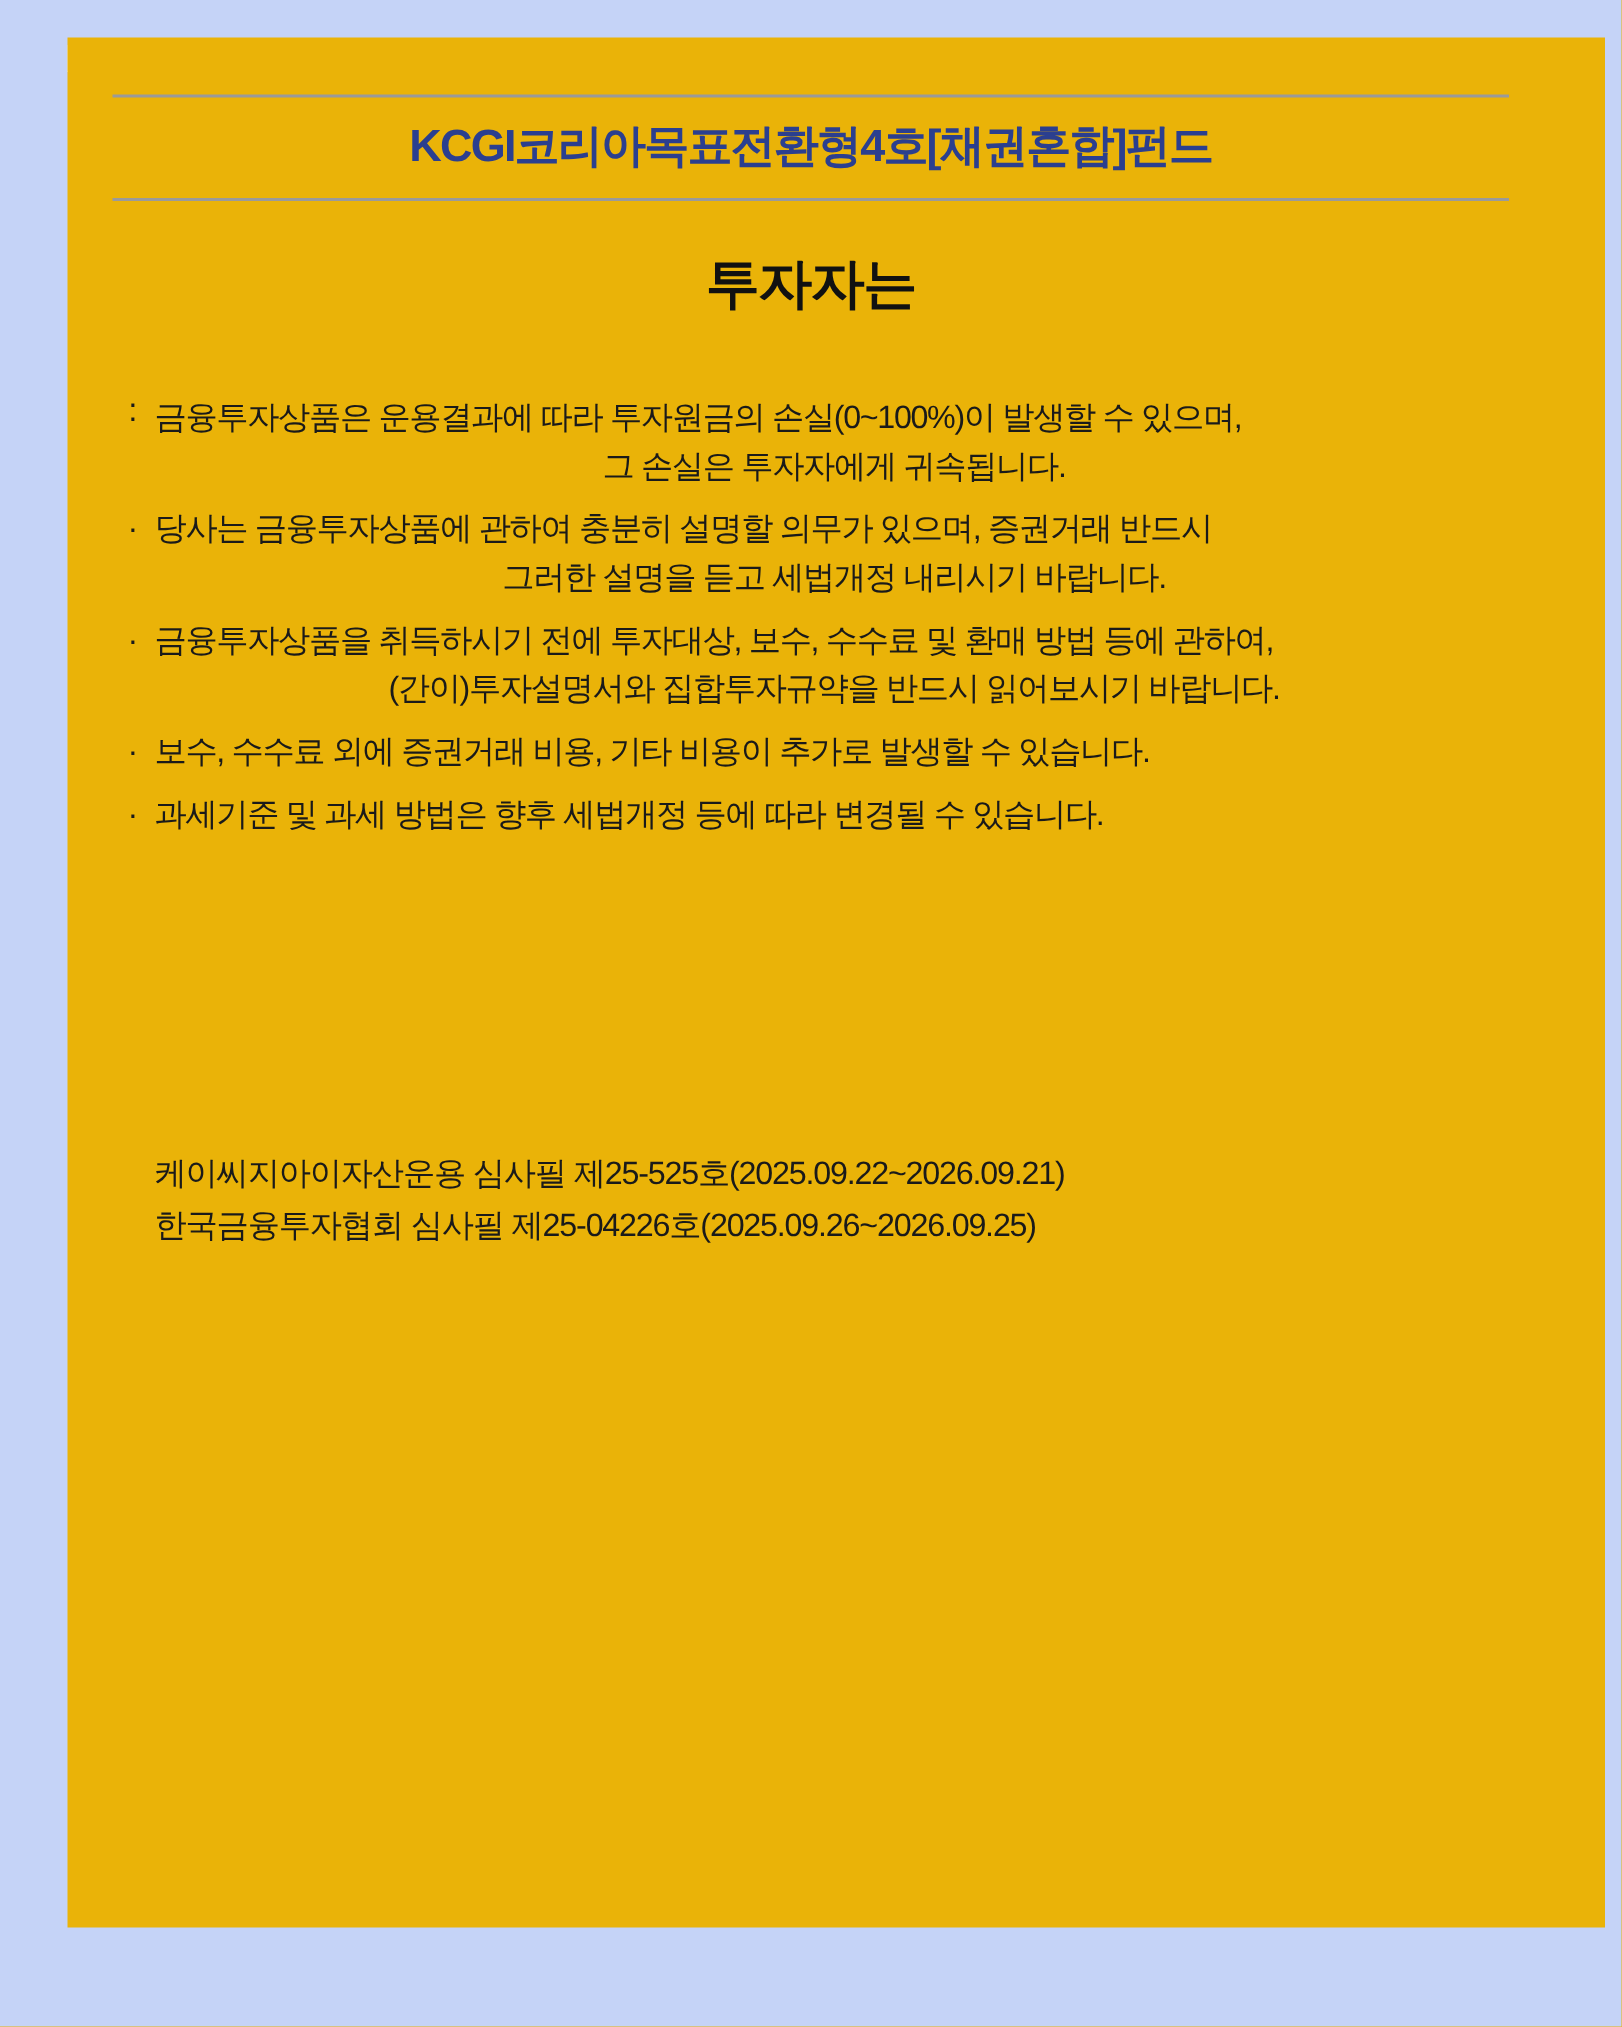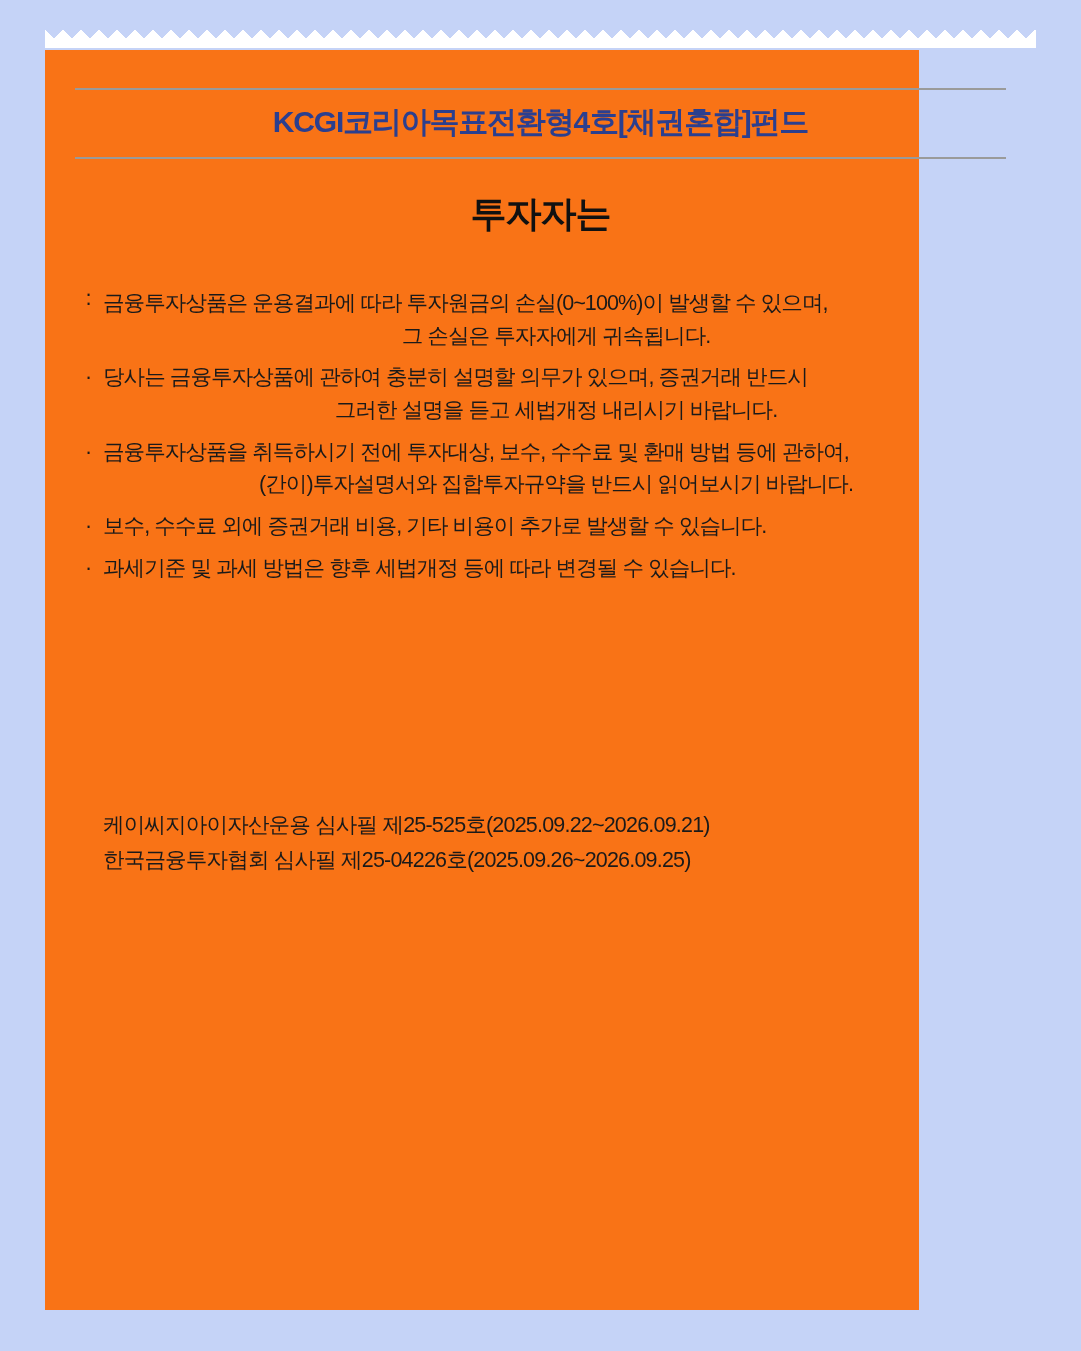--- a/index.html
+++ b/index.html
@@ -10,24 +10,24 @@
     width: 1081px;
     height: 1351px;
     background: #c5d3f7;
     font-family: "Liberation Sans", sans-serif;
     overflow: hidden;
   }
 
   .page {
     position: absolute;
     left: 45px;
-    top: 50px;
-    width: 874px;
+    top: 25px;
+    width: 1025px;
     height: 1260px;
-    background: #f97316;
+    background: #eab308;
   }
 
   
   .torn-edge {
     position: absolute;
     left: 45px;
     top: 30px;
     width: 991px;
     height: 18px;
     background:
@@ -92,21 +92,20 @@
     display: block;
     padding-left: 4px;
     text-align: center;
   }
 
   .approvals {
     position: absolute;
     left: 58px;
     top: 740px;
     width: 900px;
-    margin-top: 18px;
   }
   .approval-line {
     font-size: 21.5px;
     line-height: 1.62;
     color: #1a1a1a;
     letter-spacing: -0.8px;
   }
 </style>
 </head>
 <body>

